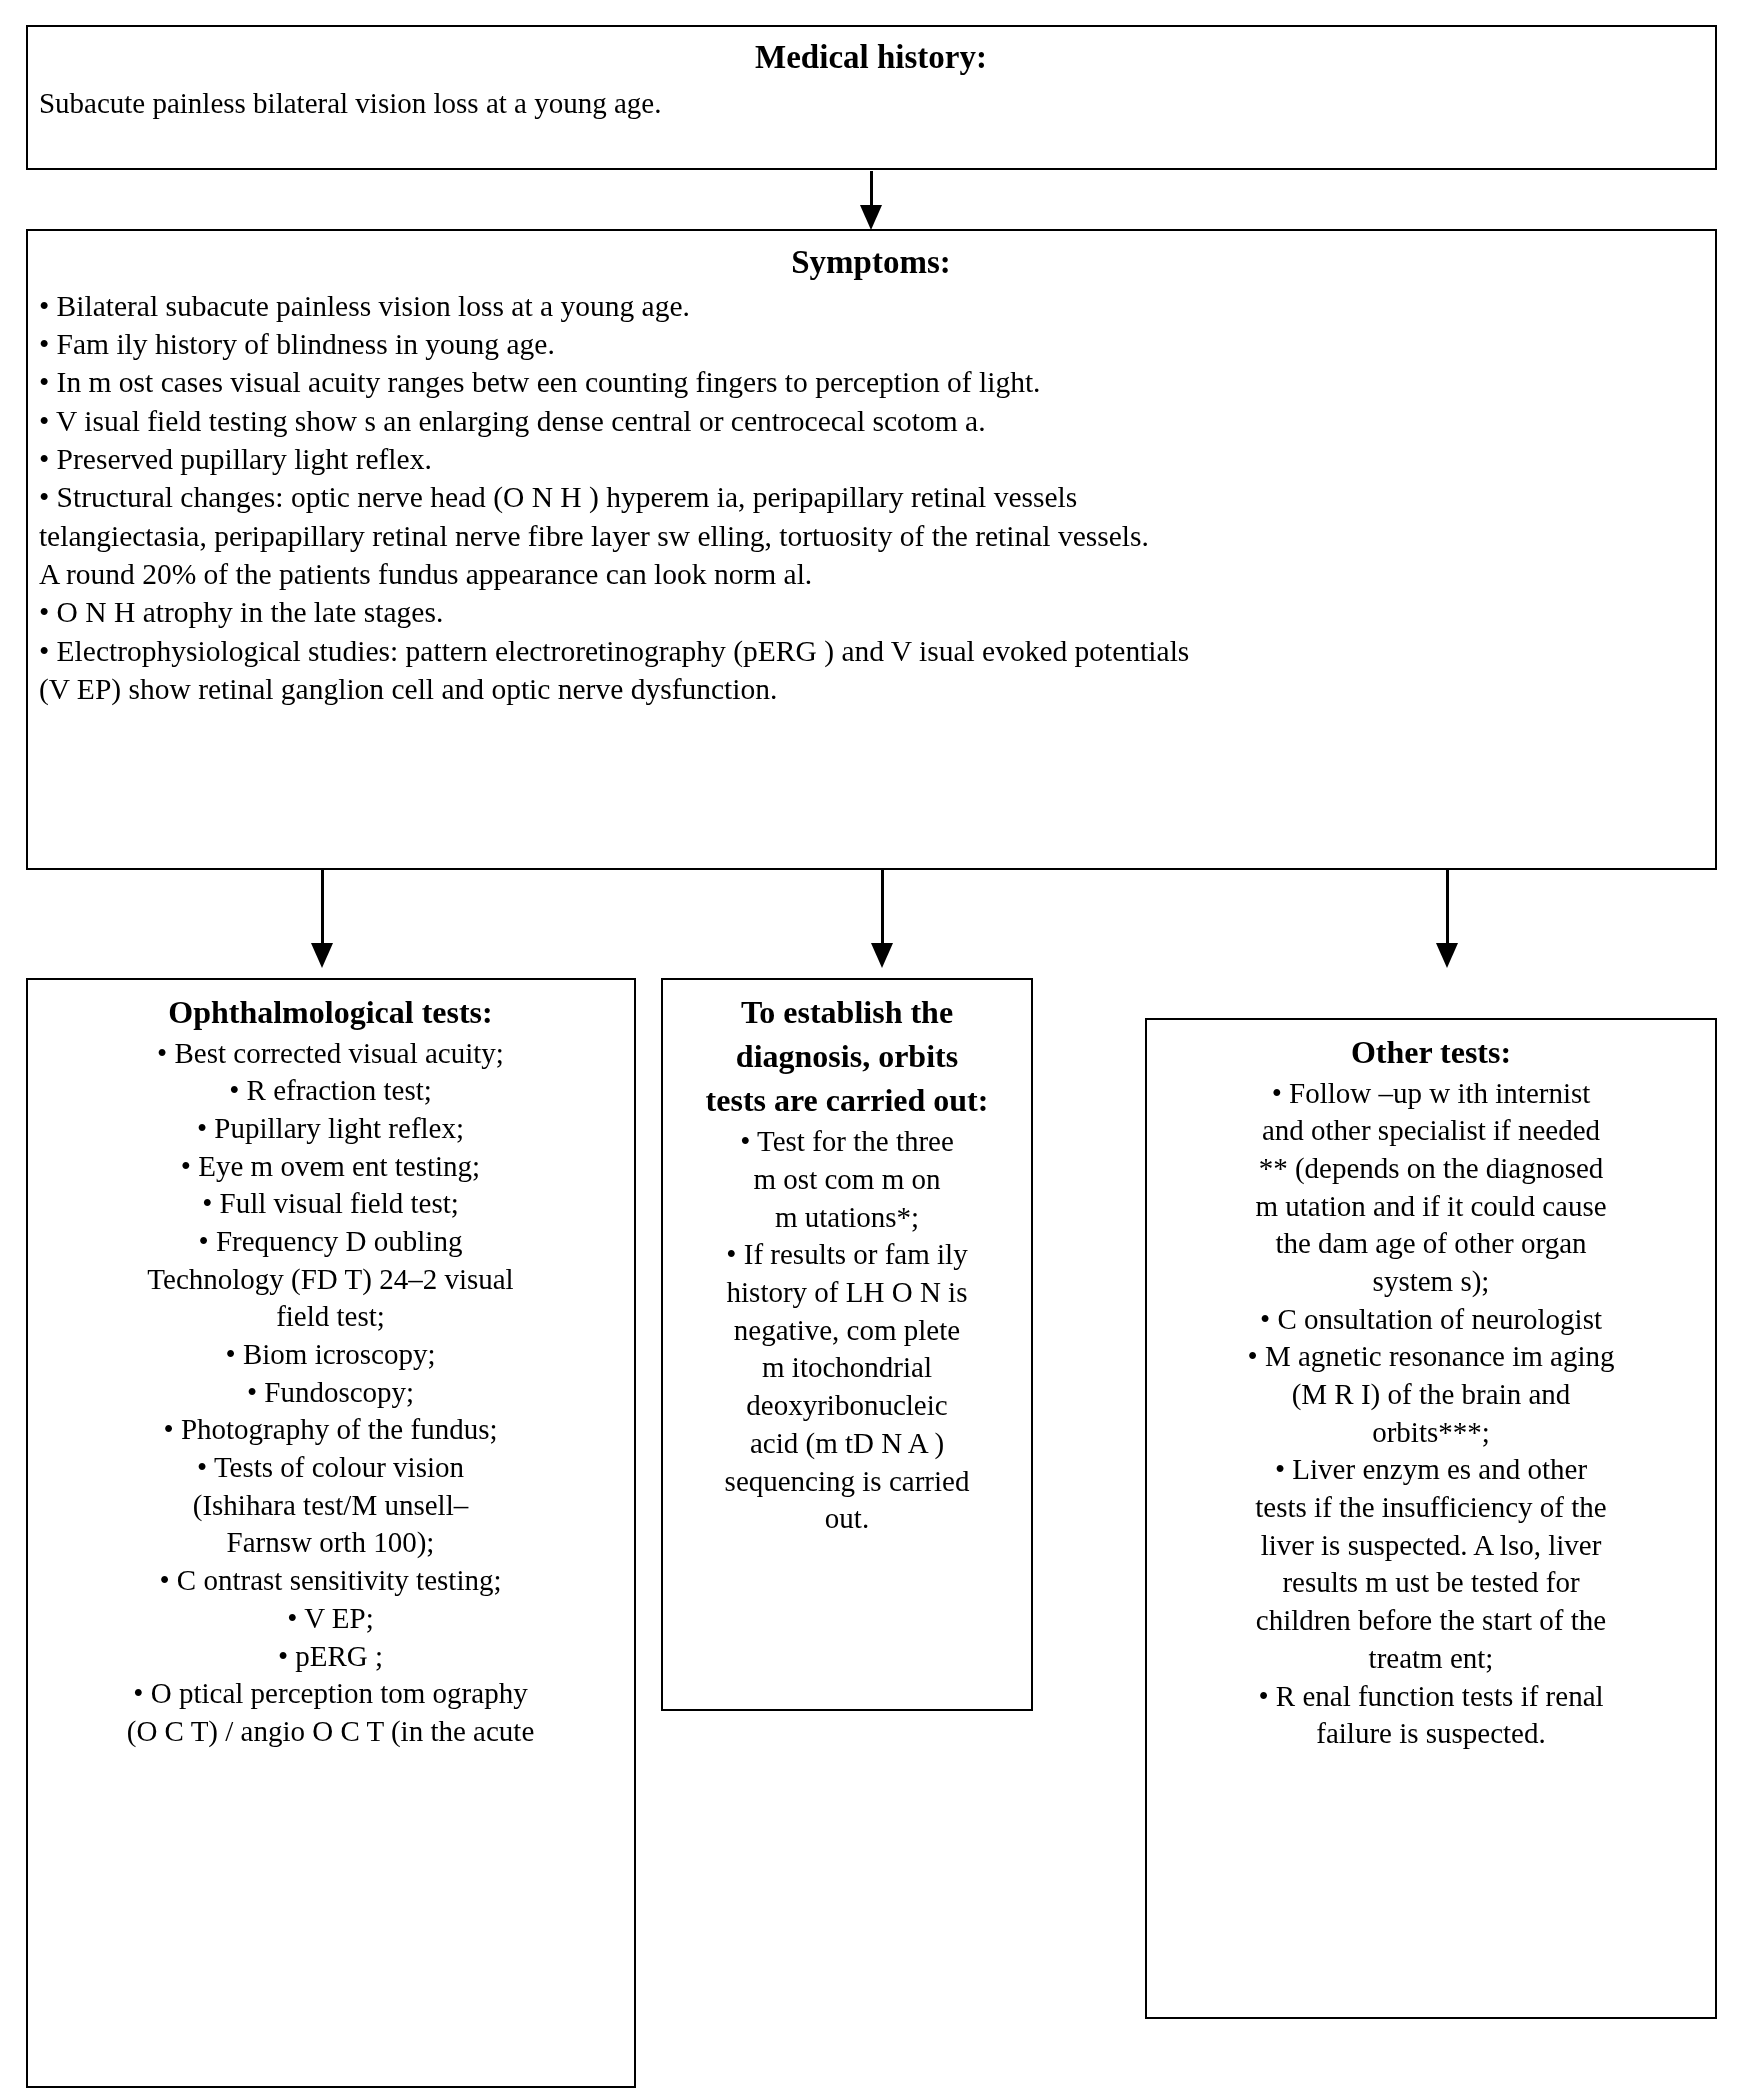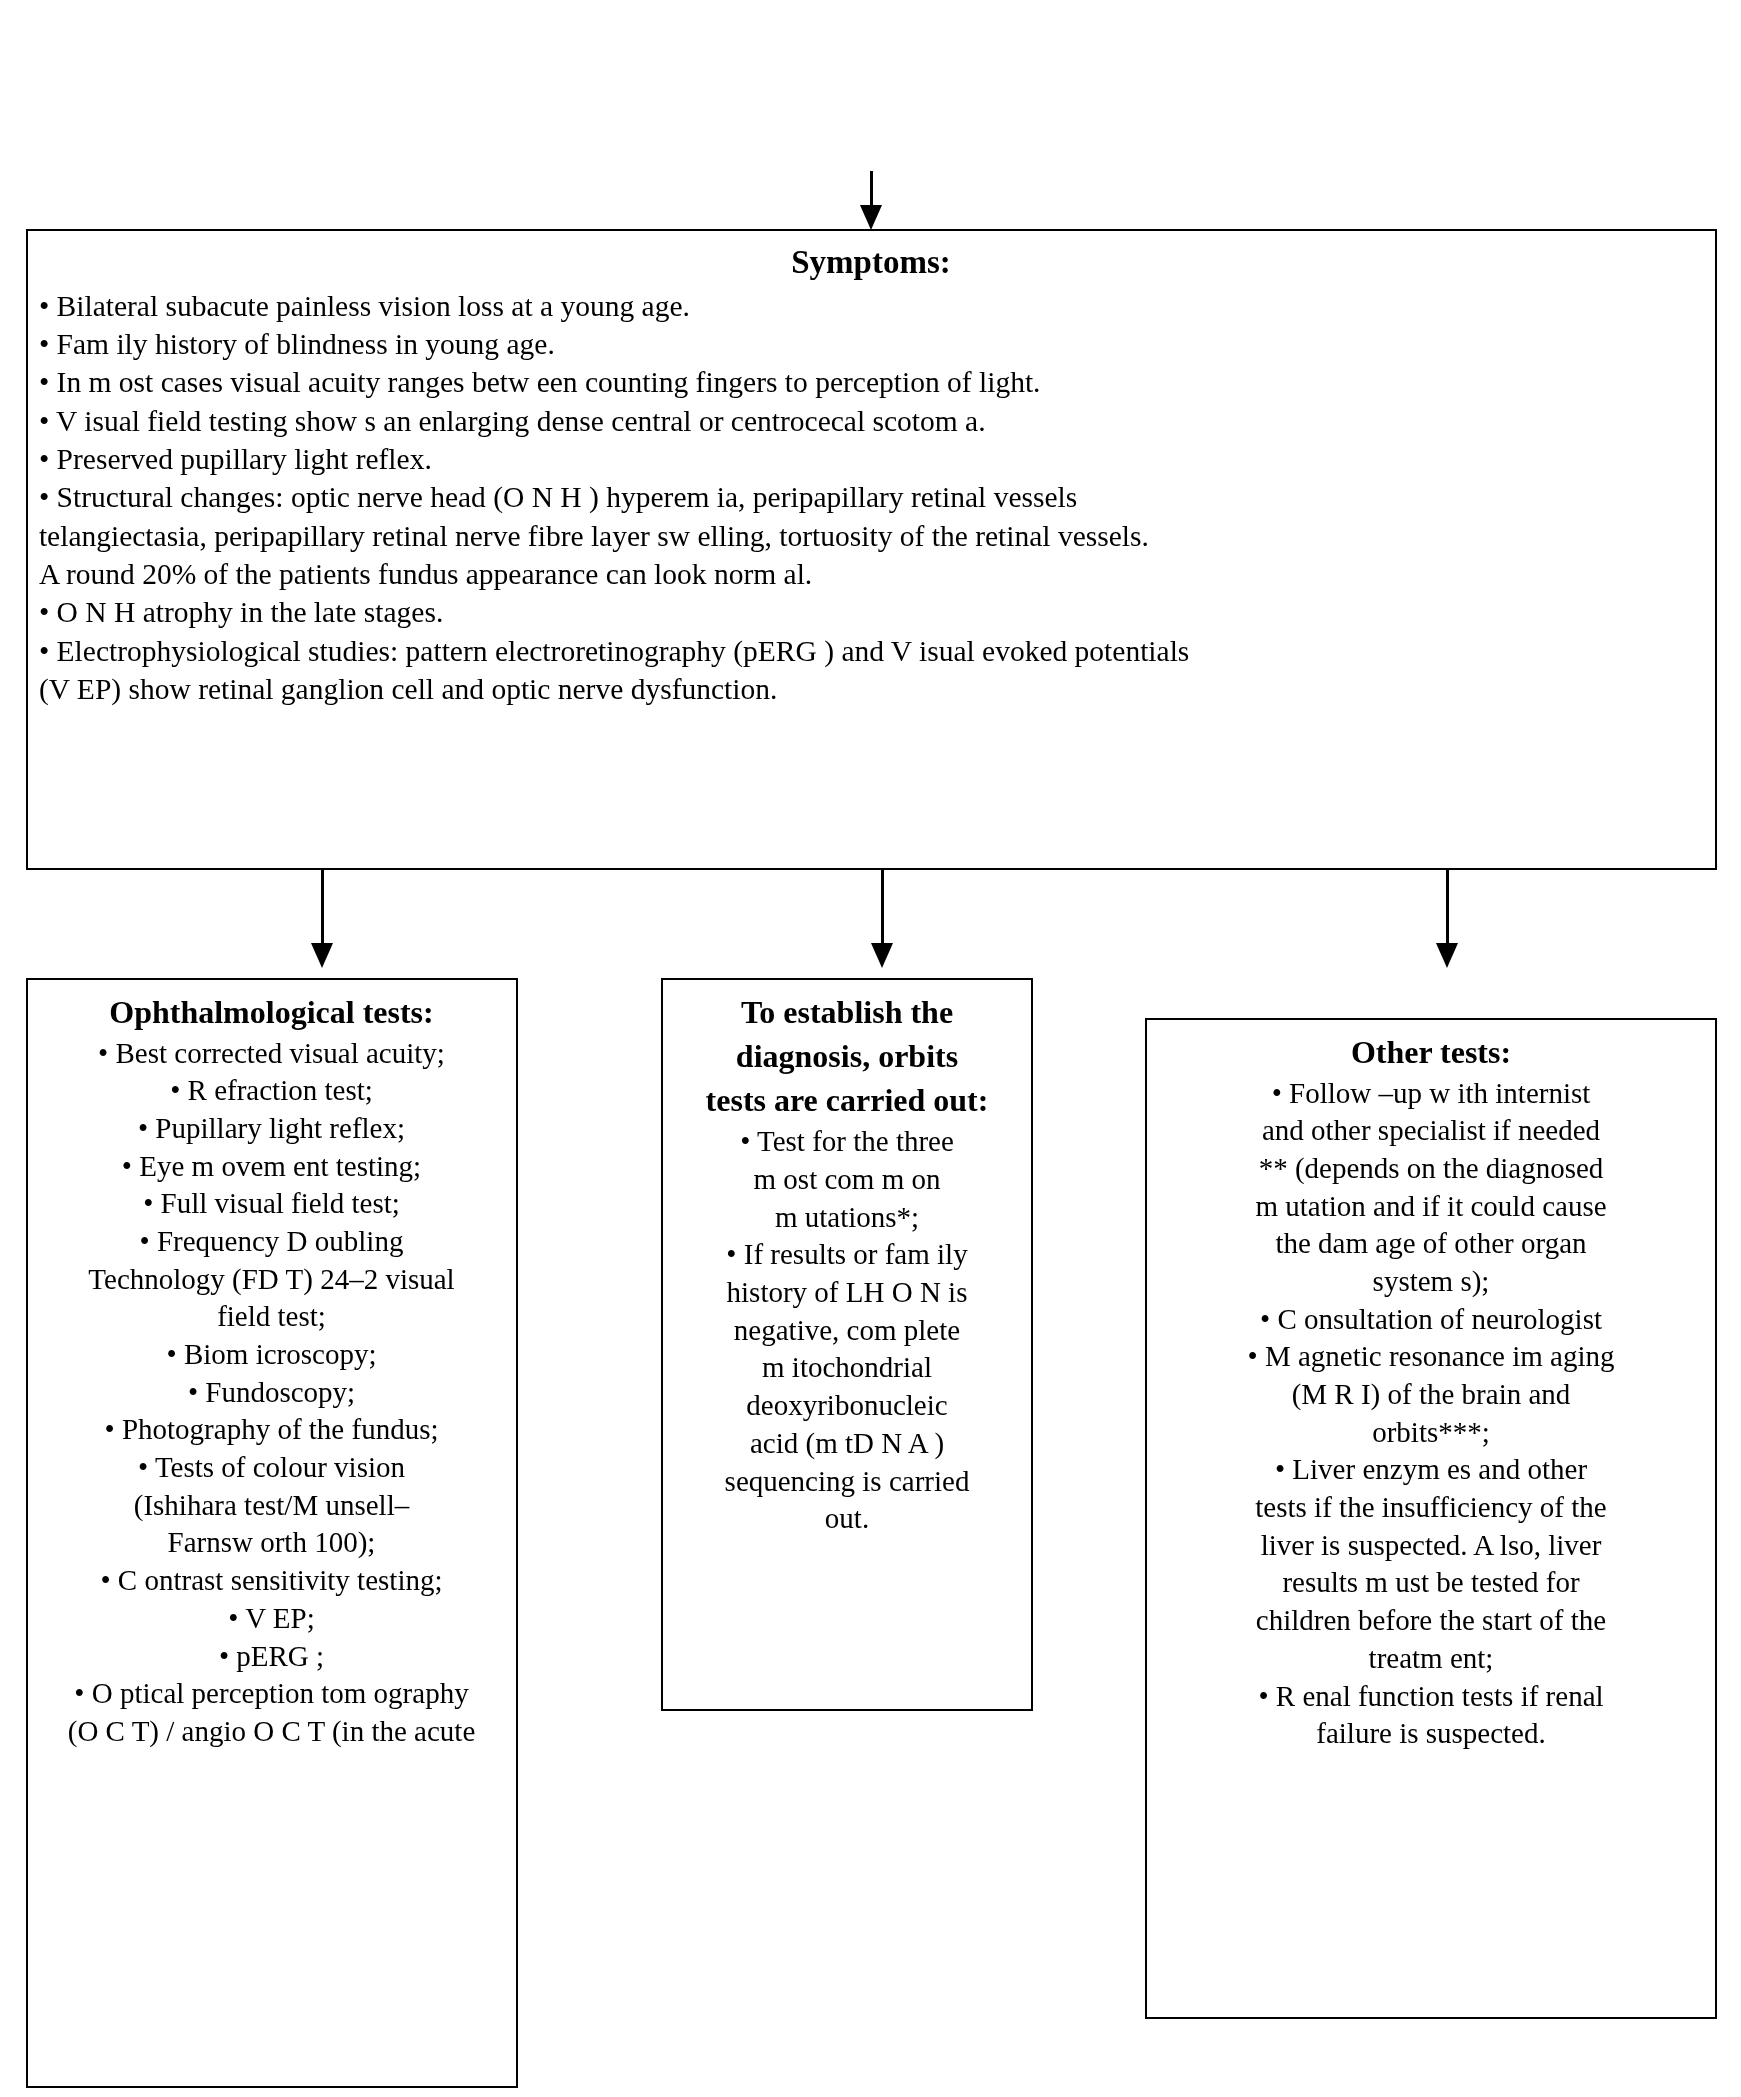--- a/index.html
+++ b/index.html
@@ -59,21 +59,21 @@
     width: 1691px;
     height: 641px;
   }
   #symptoms .hdr { font-size: 33px; margin: 4.4px 0 4.4px 0; }
   #symptoms .body-line { font-size: 29.5px; }
 
   
   #ophthalmological-tests {
     left: 25.5px;
     top: 978px;
-    width: 492px;
+    width: 610px;
     height: 1110px;
   }
   #genetic-tests {
     left: 661px;
     top: 978px;
     width: 372px;
     height: 733px;
   }
   #other-tests {
     left: 1145px;
@@ -105,20 +105,26 @@
     border-left: 11.4px solid transparent;
     border-right: 11.4px solid transparent;
     border-top: 25.5px solid #000000;
   }
 </style>
 </head>
 <body>
 
 <div id="page">
 
+  <div class="box" id="medical-history">
+    <div class="box-inner">
+      <div class="hdr">Medical history:</div>
+      <div class="body-line txt-left">Subacute painless bilateral vision loss at a young age.</div>
+    </div>
+  </div>
 
   <div class="arrow-shaft" style="left:870px; top:171px; height:37px;"></div>
   <div class="arrow-head" style="left:860px; top:205px;"></div>
 
   <div class="box" id="symptoms">
     <div class="box-inner">
       <div class="hdr">Symptoms:</div>
       <div class="body-line">• Bilateral subacute painless vision loss at a young age.</div>
       <div class="body-line">• Fam ily history of blindness in young age.</div>
       <div class="body-line">• In m ost cases visual acuity ranges betw een counting fingers to perception of light.</div>

